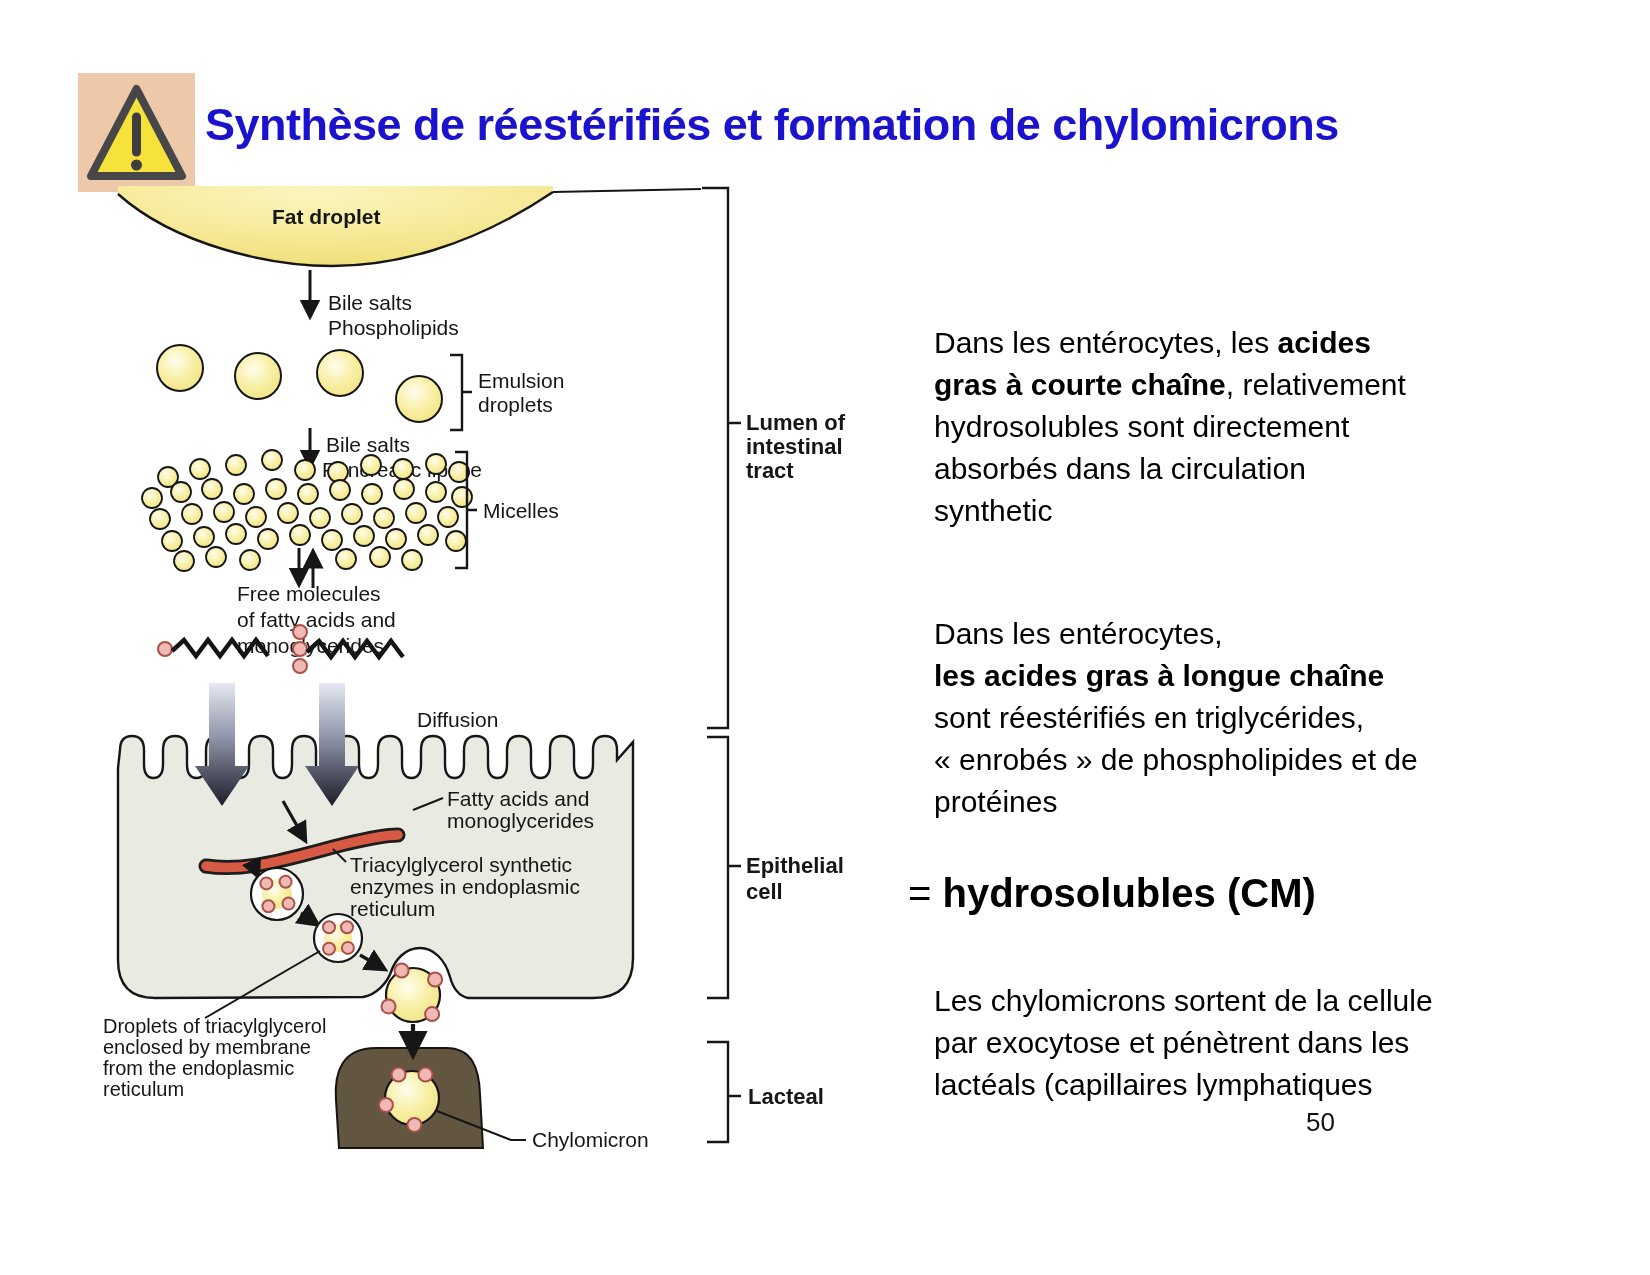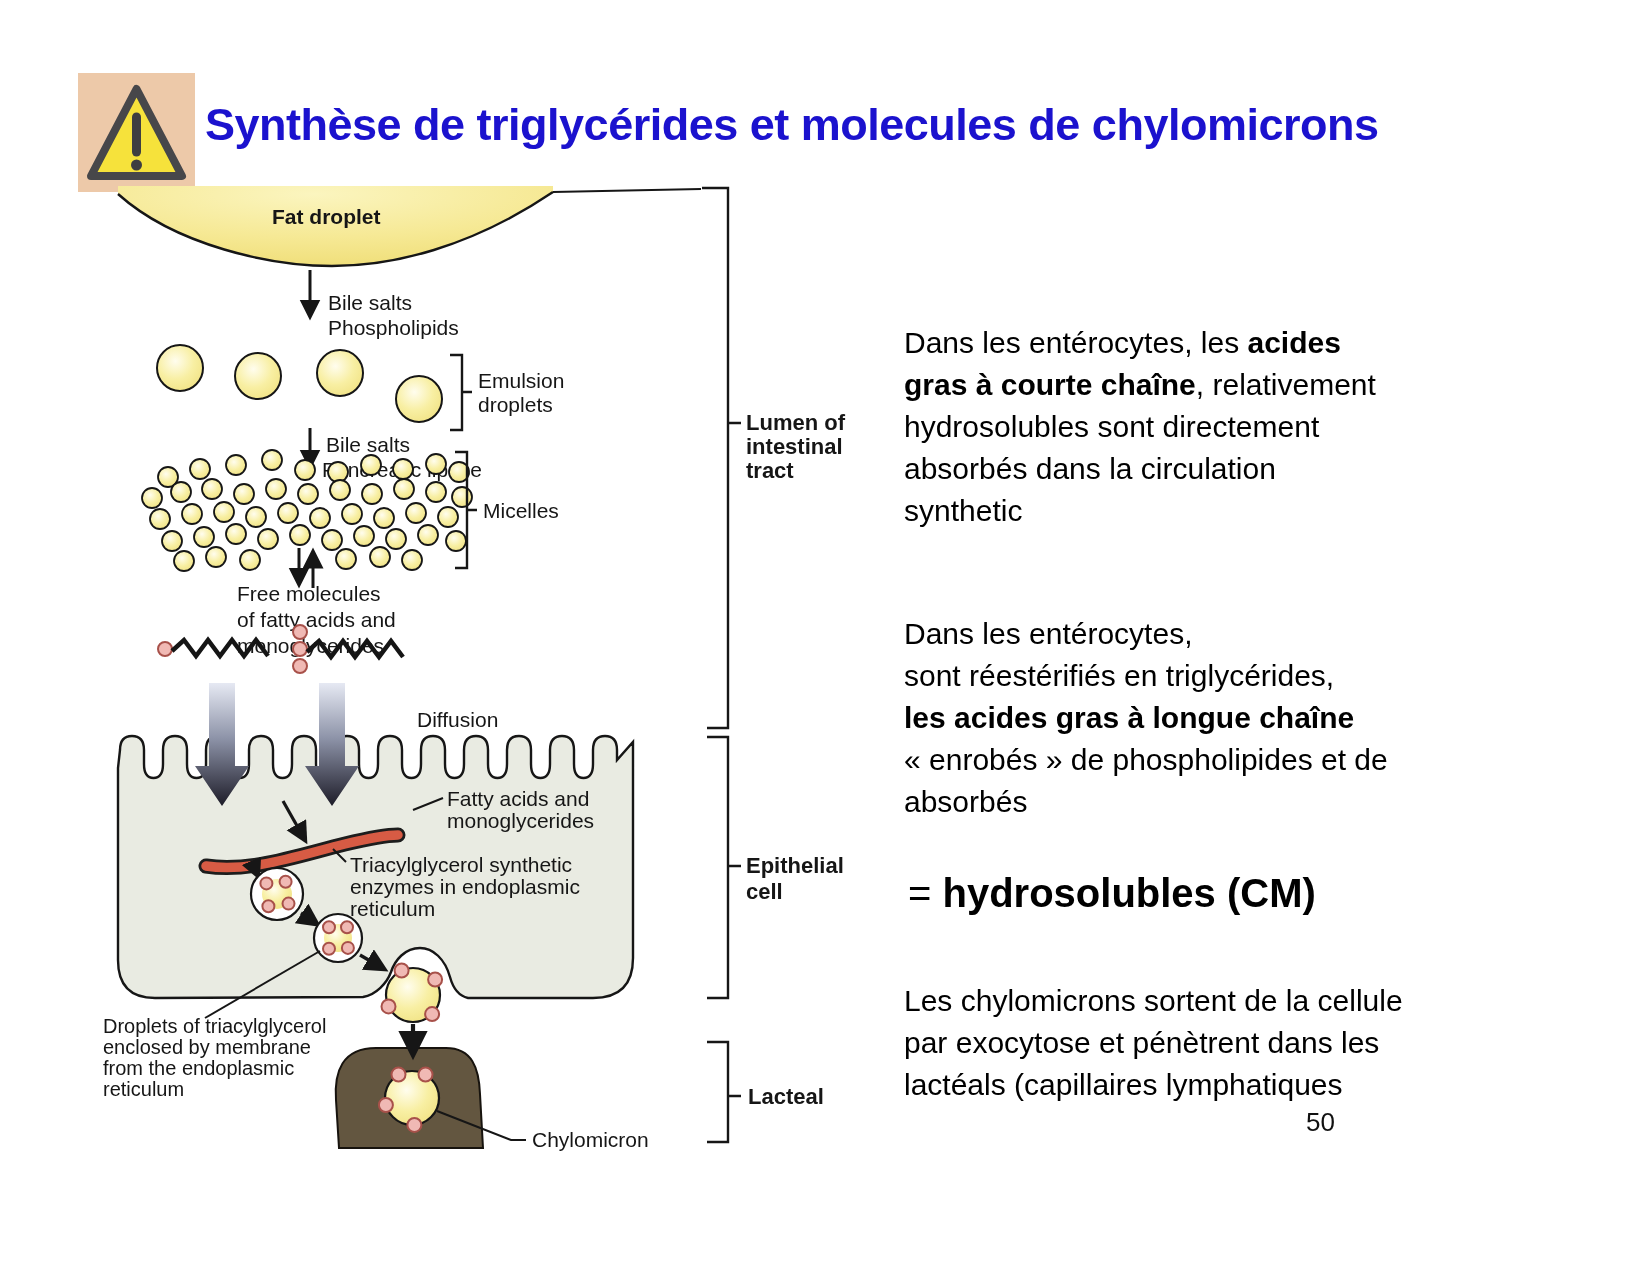--- a/index.html
+++ b/index.html
@@ -14,35 +14,35 @@
     letter-spacing:-0.5px;white-space:nowrap;
   }
   .diagram-wrap{position:absolute;left:90px;top:180px;width:770px;height:990px;}
   .diagram-wrap svg{display:block;width:770px;height:990px;}
   svg text{font-family:"Liberation Sans", sans-serif;fill:#161616;}
   .dlab{font-size:21px;}
   .dlab-b{font-size:21px;font-weight:bold;}
   .blab{font-size:22px;font-weight:bold;}
   .dlab-s{font-size:20px;}
   .textcol{position:absolute;left:0;top:0;width:1650px;height:1275px;pointer-events:none;}
-  .para{position:absolute;left:904px;font-size:30px;line-height:42px;color:#000;white-space:nowrap;}
+  .para{position:absolute;left:934px;font-size:30px;line-height:42px;color:#000;white-space:nowrap;}
   .para.p3{left:908px;font-size:40px;line-height:48px;}
   .page-num{position:absolute;left:1306px;top:1107px;font-size:26px;color:#111;}
 </style>
 </head>
 <body>
 
 <div class="warn-box">
   <svg viewBox="0 0 117 119" width="117" height="119">
     <path d="M58.5,16 L104,103 L13,103 Z" style="fill:var(--triangle_yellow,#f6e23b);stroke:var(--triangle_stroke,#47474a);" stroke-width="8" stroke-linejoin="round"></path>
     <line x1="58.5" y1="44" x2="58.5" y2="79" stroke="#3e3e41" stroke-width="9" stroke-linecap="round"></line>
     <circle cx="58.5" cy="92" r="5.5" fill="#3e3e41"></circle>
   </svg>
 </div>
-<h1 class="slide-title">Synthèse de triglycérides et molecules de chylomicrons</h1>
+<h1 class="slide-title">Synthèse de réestérifiés et formation de chylomicrons</h1>
 
 <div class="diagram-wrap">
 <svg viewBox="90 180 770 990">
   <defs>
     <radialGradient id="gYellow" cx="0.4" cy="0.35" r="0.8">
       <stop offset="0%" stop-color="#fffdee"></stop>
       <stop offset="50%" stop-color="#f8efa3"></stop>
       <stop offset="100%" stop-color="#efdf7c"></stop>
     </radialGradient>
     <radialGradient id="gFat" cx="0.45" cy="0.1" r="0.9">
@@ -254,24 +254,24 @@
 <div class="textcol">
   <div class="para p1" style="top:322px">
       <div><span>Dans les entérocytes, les </span><span style="font-weight: bold;">acides</span></div>
       <div><span style="font-weight: bold; margin-top: 14px;">gras à courte chaîne</span><span>, relativement</span></div>
       <div><span>hydrosolubles sont directement</span></div>
       <div><span>absorbés dans la circulation</span></div>
       <div><span>synthetic</span></div>
     </div>
   <div class="para p2" style="top:613px">
       <div><span>Dans les entérocytes,</span></div>
+      <div><span style="font-weight: bold;">les acides gras à longue chaîne</span></div>
       <div><span>sont réestérifiés en triglycérides,</span></div>
-      <div><span style="font-weight: bold;">les acides gras à longue chaîne</span></div>
       <div><span>« enrobés » de phospholipides et de</span></div>
-      <div><span>absorbés</span></div>
+      <div><span>protéines</span></div>
     </div>
   <div class="para p3" style="top:869px">
       <div><span>= </span><span style="font-weight: bold;">hydrosolubles (CM)</span></div>
     </div>
   <div class="para p4" style="top:980px">
       <div><span>Les chylomicrons sortent de la cellule</span></div>
       <div><span>par </span><span style="font-weight: normal;">exocytose</span><span> et pénètrent dans les</span></div>
       <div><span>lactéals (capillaires lymphatiques</span></div>
     </div>
 </div>

